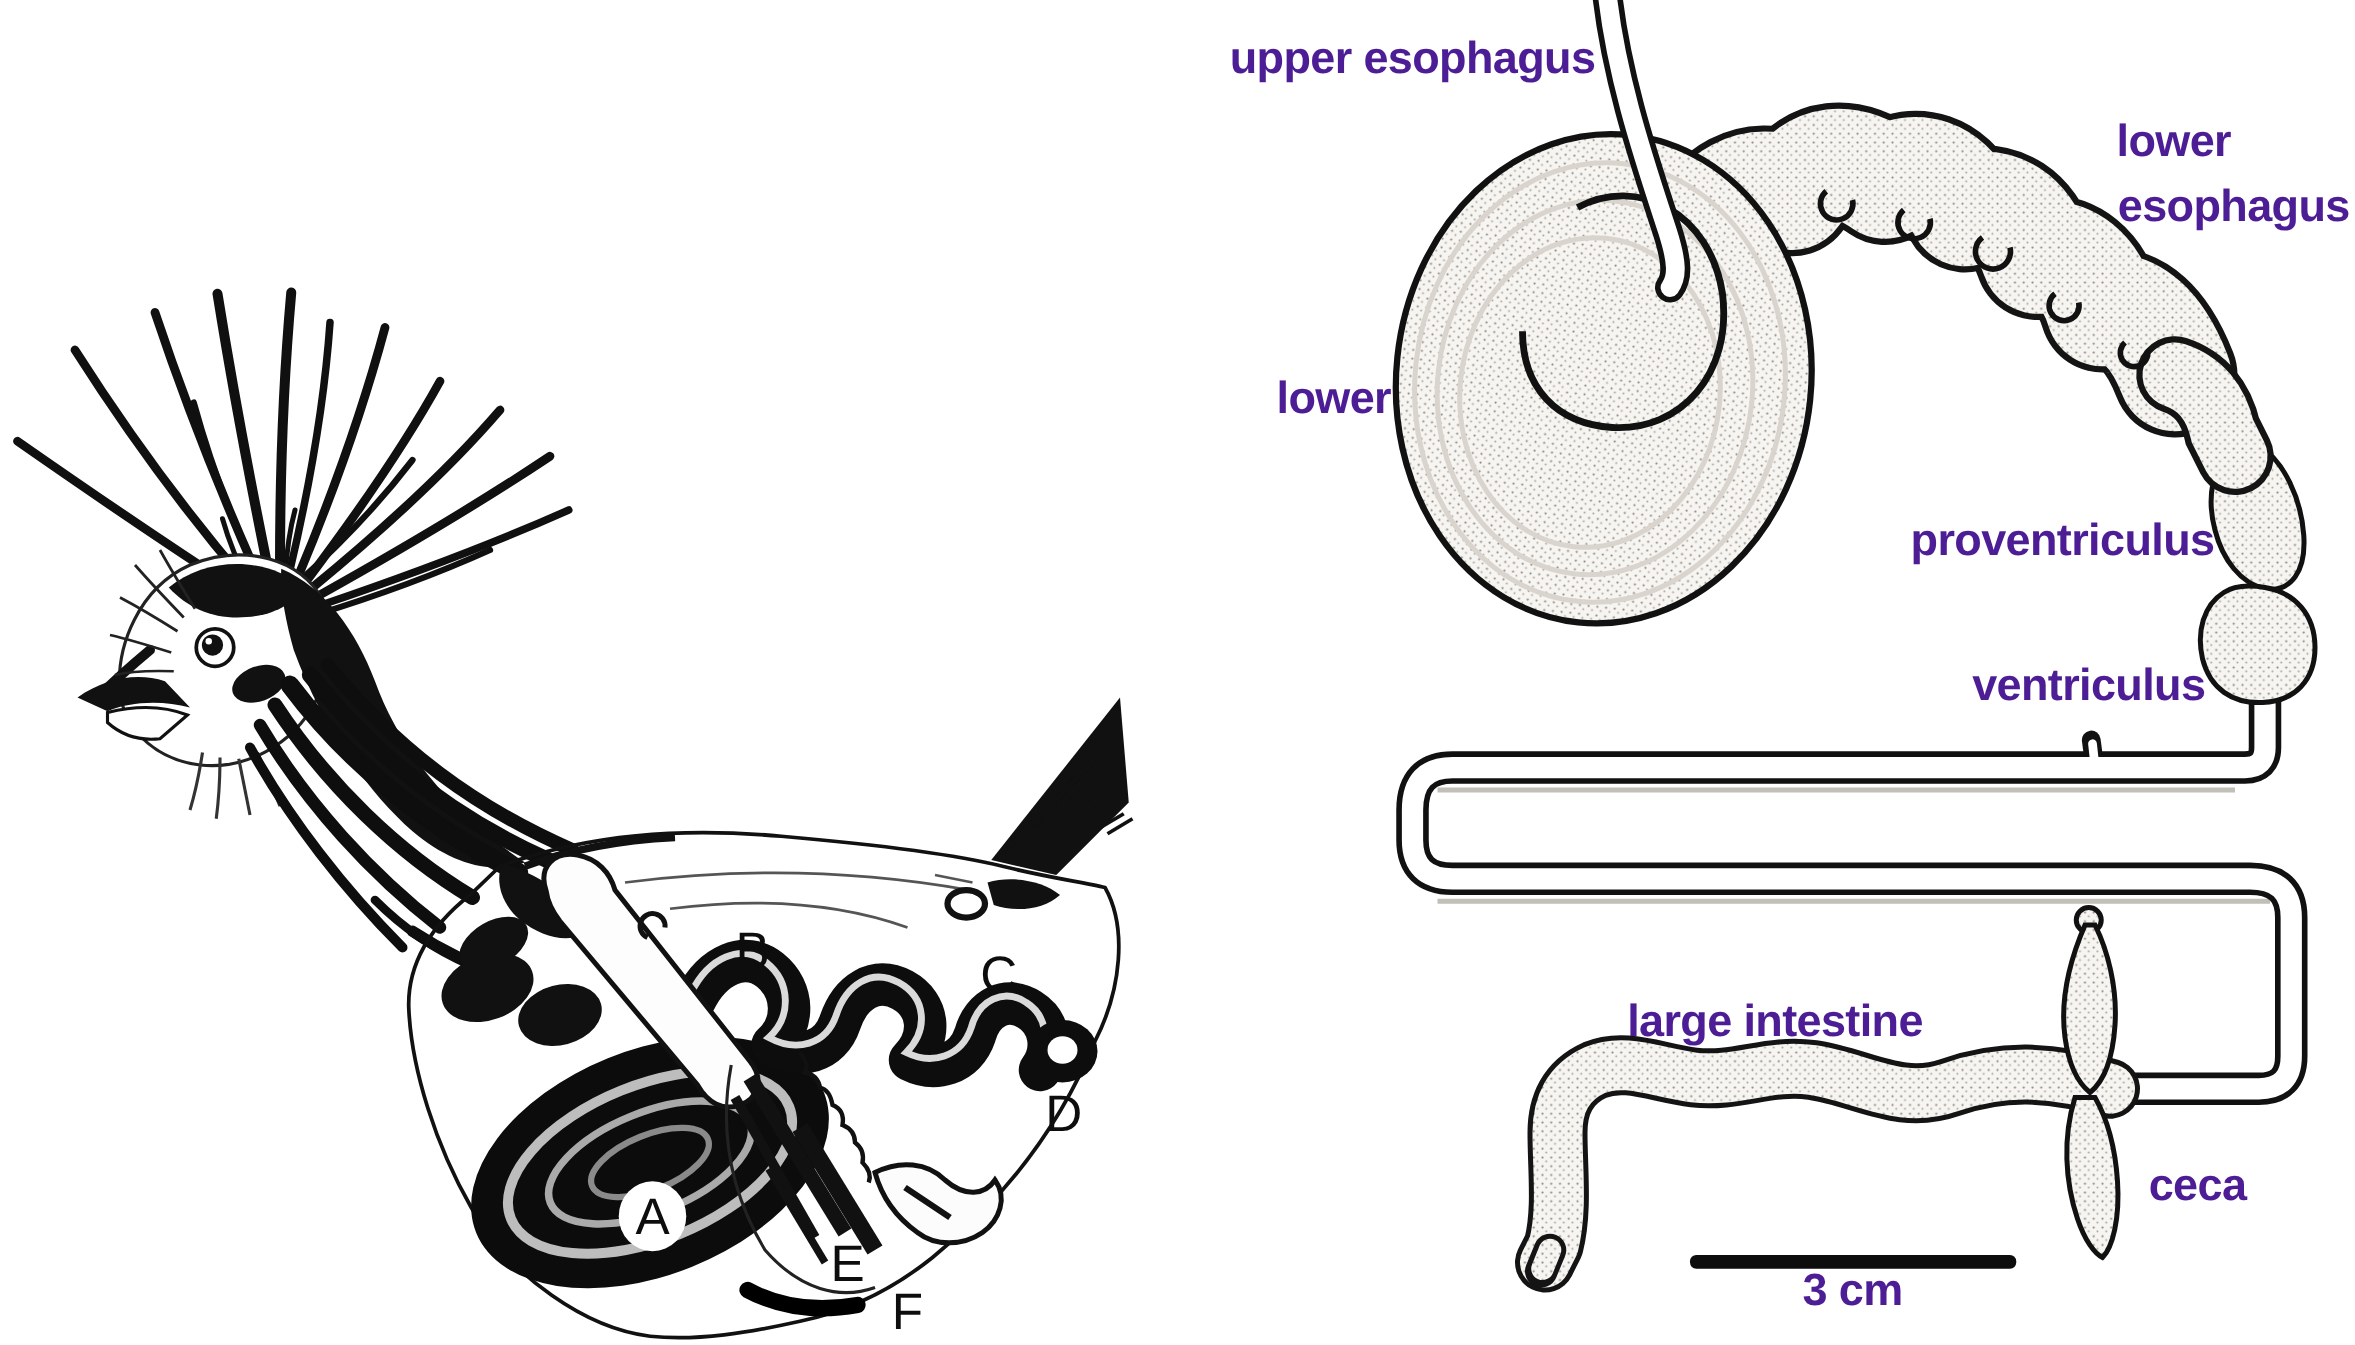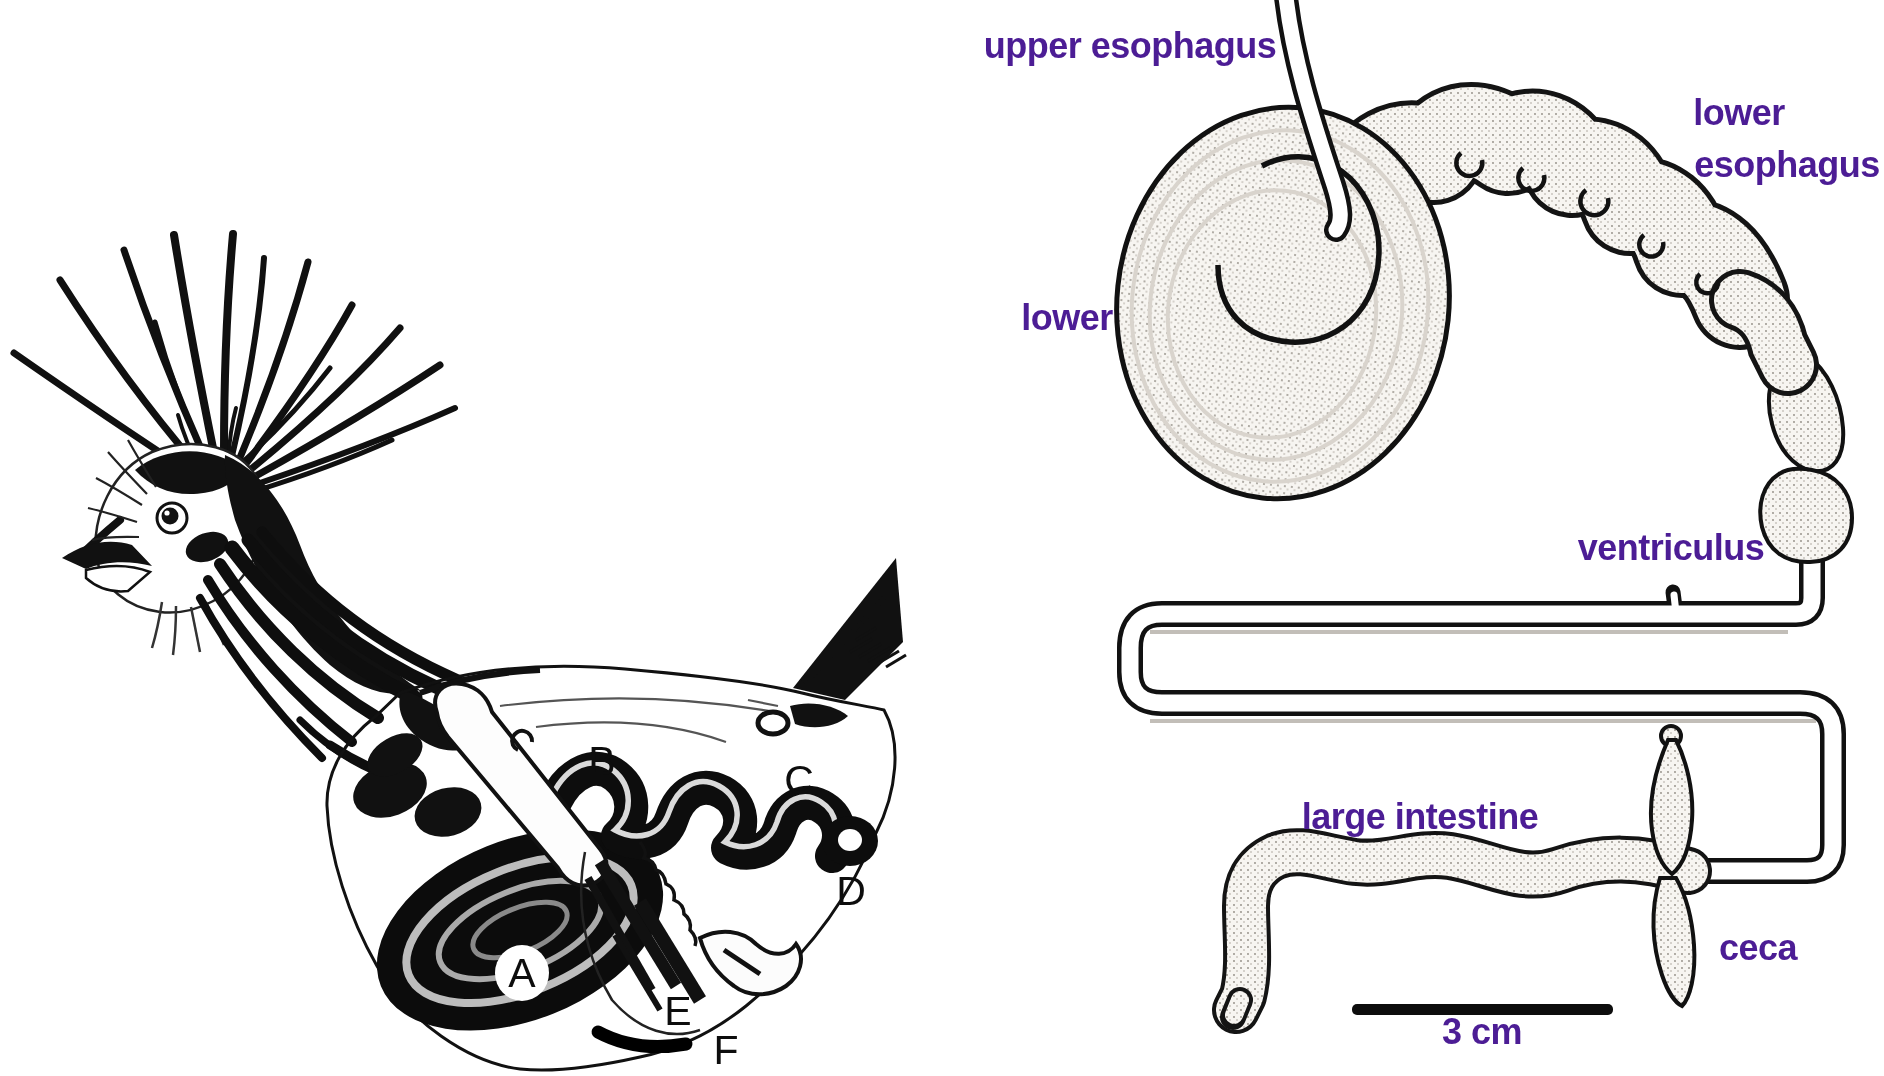--- a/index.html
+++ b/index.html
@@ -260,20 +260,21 @@
       <path d="M1660,878 C1650,910 1652,945 1662,975 C1668,993 1676,1003 1682,1006
                C1690,998 1696,975 1694,945 C1692,915 1684,892 1676,878 Z" fill="url(#stip)" stroke="#111" stroke-width="4"></path>
     </g>
   </g>
 </svg>
 
 <span class="lbl" style="left:1130px;top:46px;">upper esophagus</span>
 <span class="lbl" style="left:1739px;top:113px;">lower</span>
 <span class="lbl" style="left:1787px;top:165px;">esophagus</span>
 <span class="lbl" style="left:1067px;top:318px;">lower</span>
+<span class="lbl" style="left:1650px;top:432px;">proventriculus</span>
 <span class="lbl" style="left:1671px;top:500px;margin-top:48px;">ventriculus</span>
 <span class="lbl" style="left:1420px;top:817px;">large intestine</span>
 <span class="lbl" style="left:1758px;top:948px;">ceca</span>
 
 <div class="scalebar"></div>
 <span class="lbl" style="left:1482px;top:1032px;">3 cm</span>
 
 <span class="marker-circle" style="left:522px;top:973px;">A</span>
 <span class="marker" style="left:602px;top:761px;">B</span>
 <span class="marker" style="left:799px;top:780px;">C</span>

